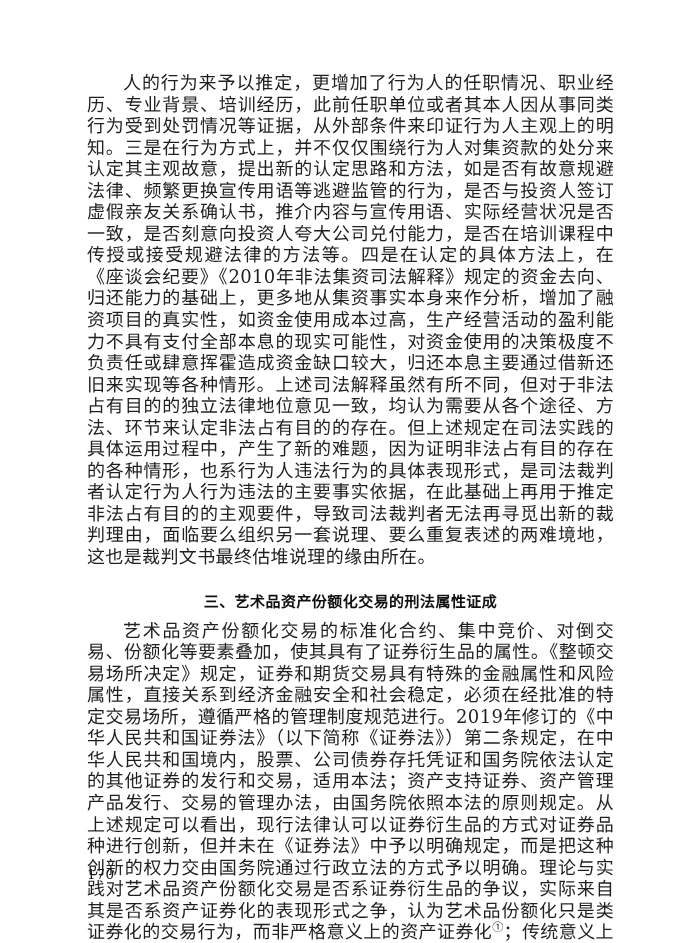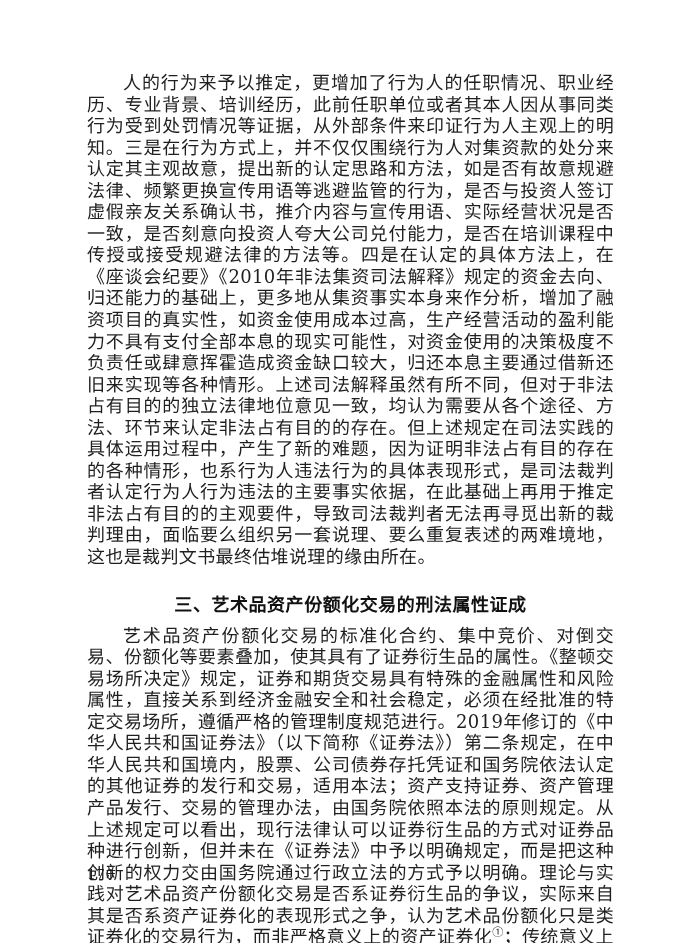--- a/index.html
+++ b/index.html
@@ -43,21 +43,21 @@
   p.indent {
     text-indent: 2em;
   }
   
   .heading-main {
     margin: 0;
     padding-top: 22px;
     padding-bottom: 9px;
     text-align: center;
     font-family: "DejaVu Sans", "Liberation Sans", sans-serif;
-    font-size: 18px;
+    font-size: 15px;
     font-weight: bold;
     letter-spacing: 0.03em;
     color: #111111;
   }
   .heading-sub {
     margin: 0;
     padding-bottom: 5px;
     text-align: left;
     font-family: "DejaVu Sans", "Liberation Sans", sans-serif;
     font-size: 13.2px;

